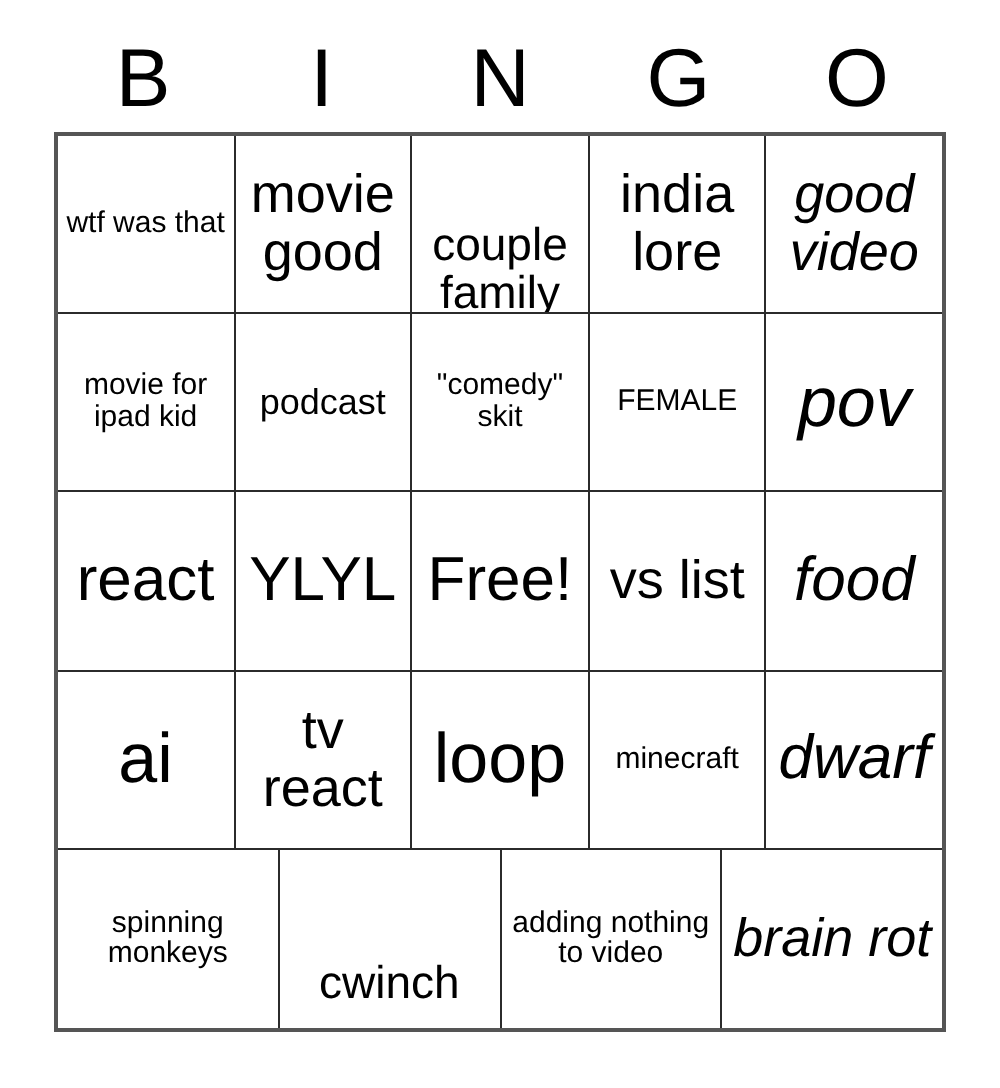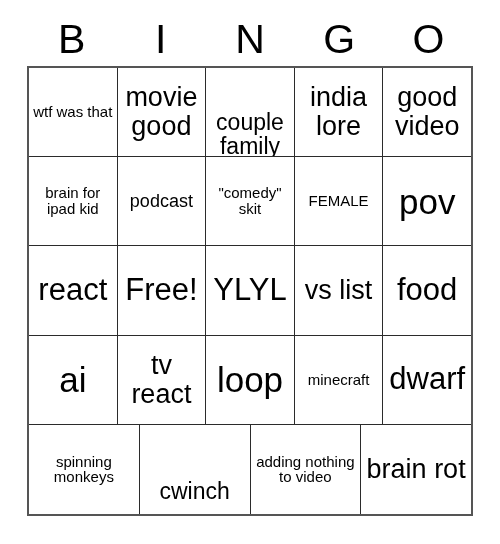--- a/index.html
+++ b/index.html
@@ -71,20 +71,21 @@
     padding: 1px 3px;
     overflow: hidden;
     background: #ffffff;
   }
   .bingo-row:last-child .bingo-cell {
     border-bottom: none;
     text-align: center;
   }
   .bingo-cell:last-child {
     border-right: none;
+    font-style: italic;
   }
 
   .cell-text {
     display: block;
     width: 100%;
     line-height: 1.06;
     word-wrap: break-word;
   }
 
   
@@ -123,45 +124,45 @@
       <div class="bingo-cell">
           <span class="cell-text fs-lg">india lore</span>
         </div>
       <div class="bingo-cell">
           <span class="cell-text fs-lg">good video</span>
         </div>
     </div>
 
     <div class="bingo-row">
       <div class="bingo-cell">
-          <span class="cell-text fs-xs">brain for ipad kid</span>
+          <span class="cell-text fs-xs">movie for ipad kid</span>
         </div>
       <div class="bingo-cell">
           <span class="cell-text fs-sm">podcast</span>
         </div>
       <div class="bingo-cell">
           <span class="cell-text fs-xs">"comedy" skit</span>
         </div>
       <div class="bingo-cell">
           <span class="cell-text fs-xs">FEMALE</span>
         </div>
       <div class="bingo-cell">
           <span class="cell-text fs-xxl">pov</span>
         </div>
     </div>
 
     <div class="bingo-row">
       <div class="bingo-cell">
           <span class="cell-text fs-xl">react</span>
         </div>
       <div class="bingo-cell">
+          <span class="cell-text fs-xl">YLYL</span>
+        </div>
+      <div class="bingo-cell">
           <span class="cell-text fs-xl">Free!</span>
-        </div>
-      <div class="bingo-cell">
-          <span class="cell-text fs-xl">YLYL</span>
         </div>
       <div class="bingo-cell">
           <span class="cell-text fs-lg">vs list</span>
         </div>
       <div class="bingo-cell">
           <span class="cell-text fs-xl">food</span>
         </div>
     </div>
 
     <div class="bingo-row">

